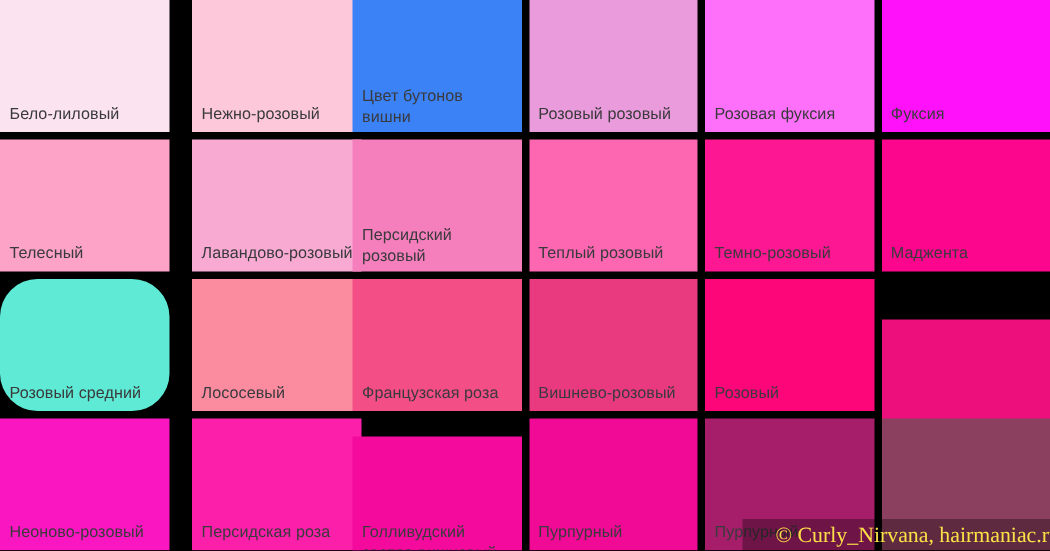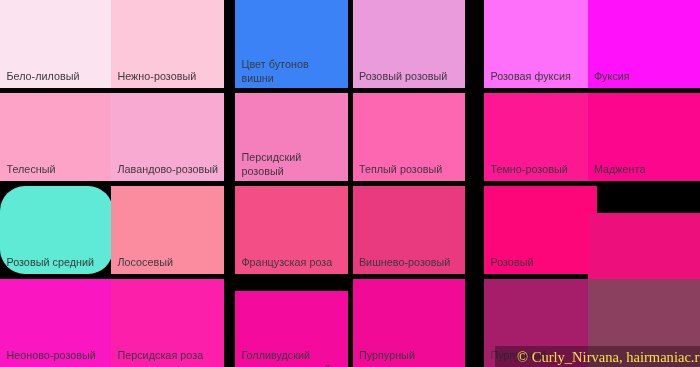--- a/index.html
+++ b/index.html
@@ -24,24 +24,24 @@
     height: 367px;
   }
   .swatch {
     position: absolute;
     width: 112.5px;
     height: 88px;
     overflow: hidden;
     box-sizing: border-box;
   }
   .swatch.c0 { left: 0.0px; }
-  .swatch.c1 { left: 111px; }
+  .swatch.c1 { left: 128px; }
   .swatch.c2 { left: 235.0px; }
   .swatch.c3 { left: 352.5px; }
-  .swatch.c4 { left: 484px; }
+  .swatch.c4 { left: 470.0px; }
   .swatch.c5 { left: 587.5px; }
   .swatch.r0 { top: 0px; }
   .swatch.r1 { top: 93px; }
   .swatch.r2 { top: 186px; }
   .swatch.r3 { top: 279px; }
   .swatch-label {
     position: absolute;
     filter: blur(0px);
     left: 6.4px;
     right: 2px;

